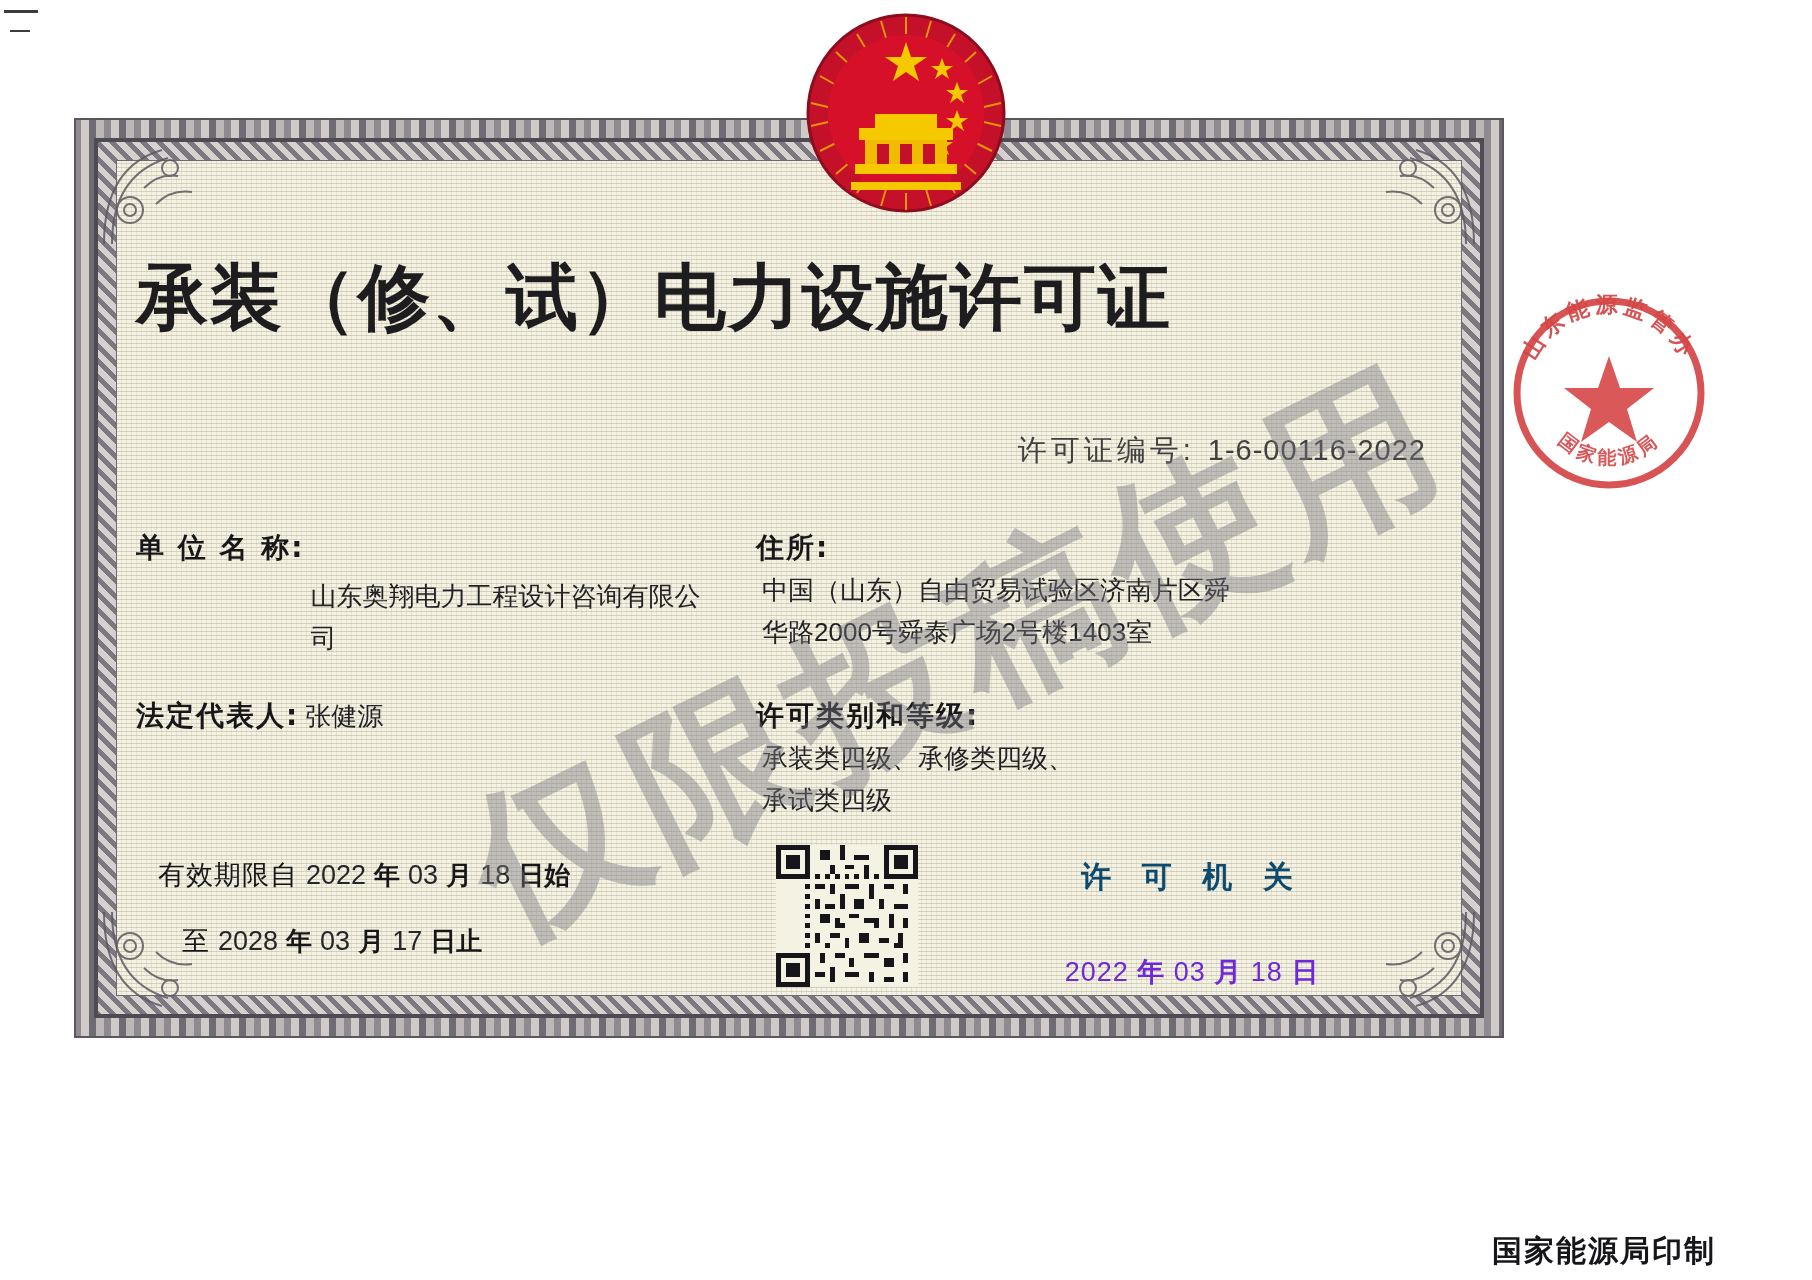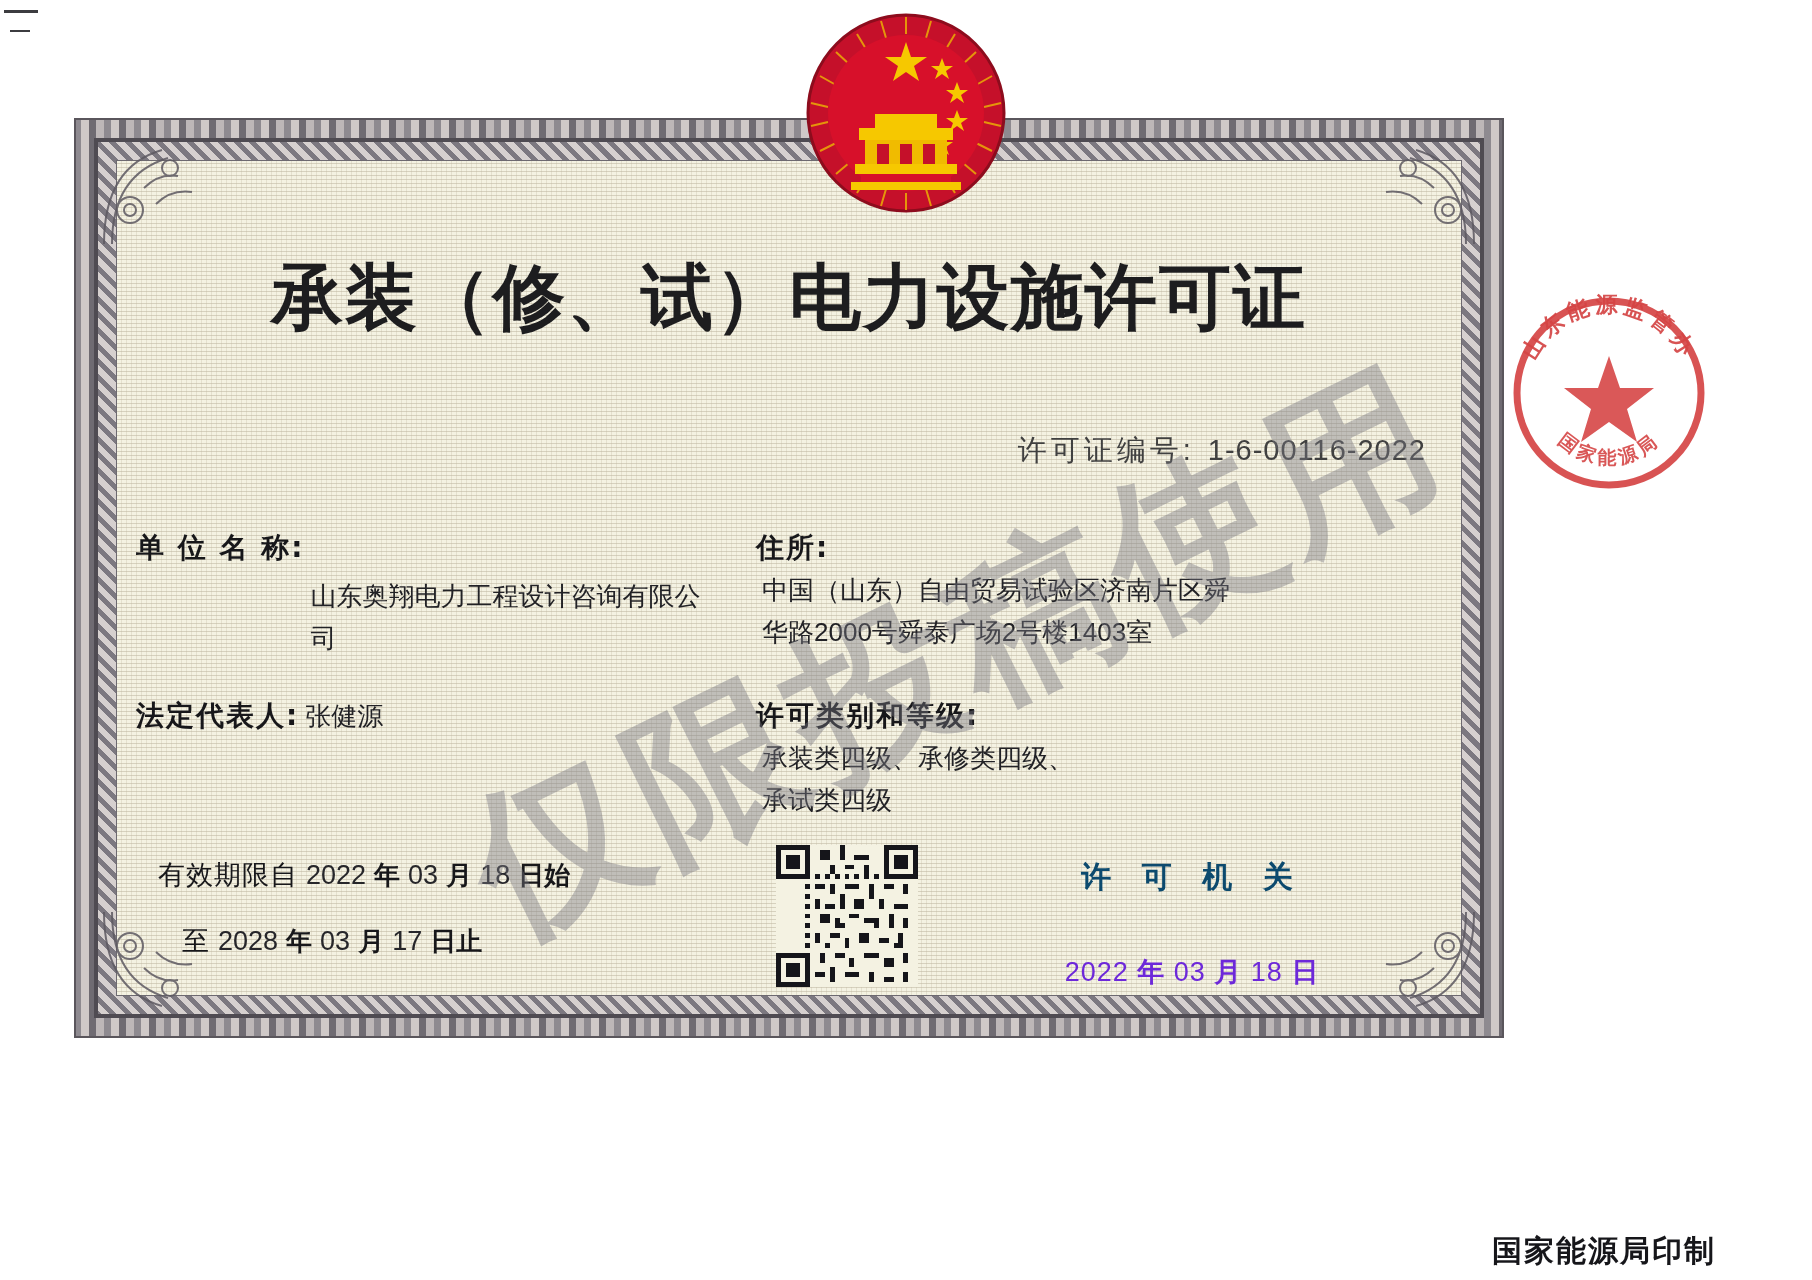--- a/index.html
+++ b/index.html
@@ -92,21 +92,20 @@
   .content {
     position: absolute;
     left: 136px;
     top: 198px;
     width: 1306px;
     height: 790px;
     z-index: 4;
   }
 
   .title {
-    text-align: center;
     font-family: "DejaVu Sans", sans-serif;
     font-weight: bold;
     font-size: 72px;
     letter-spacing: 2px;
     color: #1d1d1f;
     margin-top: 52px;
   }
 
   .license-no {
     margin-top: 85px;

